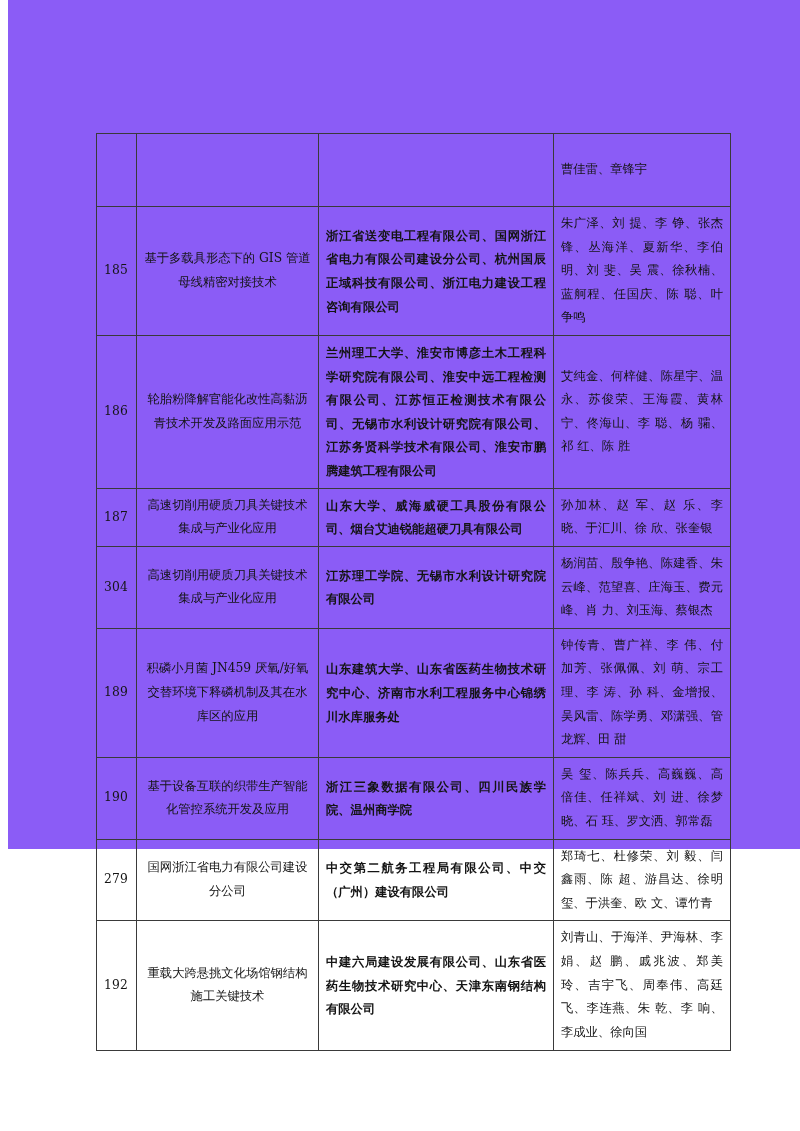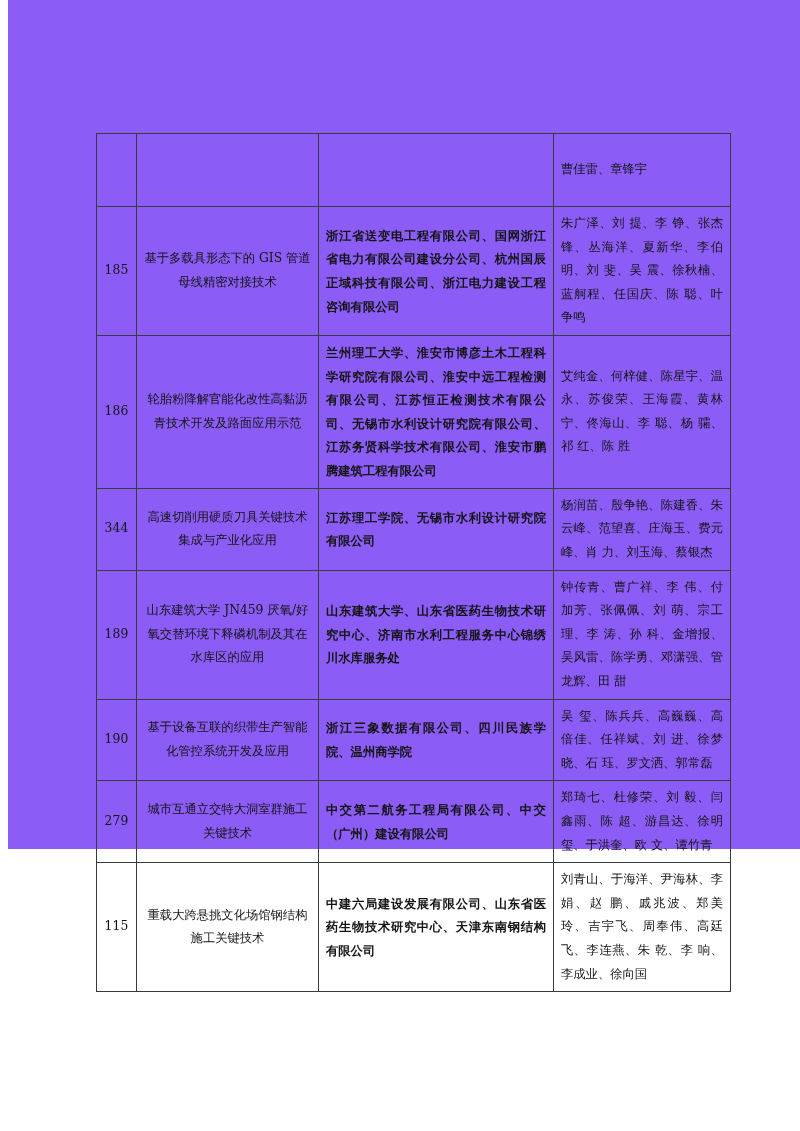--- a/index.html
+++ b/index.html
@@ -48,21 +48,20 @@
     color: #141414;
     font-family: "DejaVu Serif", "Liberation Serif", serif;
   }
 
   col.c-index { width: 40px; }
   col.c-title { width: 182px; }
   col.c-org   { width: 235px; }
   col.c-people{ width: 177px; }
 
   td.cell-index {
-    text-align: center;
     font-size: 12.6px;
     letter-spacing: 0.2px;
     padding: 4px 2px;
   }
 
   td.cell-title {
     text-align: center;
     padding-left: 11px;
     padding-right: 8px;
   }
@@ -135,51 +134,57 @@
           <td class="cell-people">朱广泽、刘 提、李 铮、张杰锋、丛海洋、夏新华、李伯明、刘 斐、吴 震、徐秋楠、蓝舸程、任国庆、陈 聪、叶争鸣</td>
         </tr>
 
         <tr>
           <td class="cell-index">186</td>
           <td class="cell-title">轮胎粉降解官能化改性高黏沥青技术开发及路面应用示范</td>
           <td class="cell-org">兰州理工大学、淮安市博彦土木工程科学研究院有限公司、淮安中远工程检测有限公司、江苏恒正检测技术有限公司、无锡市水利设计研究院有限公司、江苏务贤科学技术有限公司、淮安市鹏腾建筑工程有限公司</td>
           <td class="cell-people">艾纯金、何梓健、陈星宇、温 永、苏俊荣、王海霞、黄林宁、佟海山、李 聪、杨 骦、祁 红、陈 胜</td>
         </tr>
 
+        <tr>
+          <td class="cell-index">187</td>
+          <td class="cell-title">高速切削用硬质刀具关键技术集成与产业化应用</td>
+          <td class="cell-org">山东大学、威海威硬工具股份有限公司、烟台艾迪锐能超硬刀具有限公司</td>
+          <td class="cell-people">孙加林、赵 军、赵 乐、李 晓、于汇川、徐 欣、张奎银</td>
+        </tr>
 
         <tr>
-          <td class="cell-index">344</td>
+          <td class="cell-index">304</td>
           <td class="cell-title">高速切削用硬质刀具关键技术集成与产业化应用</td>
           <td class="cell-org">江苏理工学院、无锡市水利设计研究院有限公司</td>
           <td class="cell-people">杨润苗、殷争艳、陈建香、朱云峰、范望喜、庄海玉、费元峰、肖 力、刘玉海、蔡银杰</td>
         </tr>
 
         <tr>
           <td class="cell-index">189</td>
-          <td class="cell-title">山东建筑大学 JN459 厌氧/好氧交替环境下释磷机制及其在水库区的应用</td>
+          <td class="cell-title">积磷小月菌 JN459 厌氧/好氧交替环境下释磷机制及其在水库区的应用</td>
           <td class="cell-org">山东建筑大学、山东省医药生物技术研究中心、济南市水利工程服务中心锦绣川水库服务处</td>
           <td class="cell-people">钟传青、曹广祥、李 伟、付加芳、张佩佩、刘 萌、宗工理、李 涛、孙 科、金增报、吴风雷、陈学勇、邓潇强、管龙辉、田 甜</td>
         </tr>
 
         <tr>
           <td class="cell-index">190</td>
           <td class="cell-title">基于设备互联的织带生产智能化管控系统开发及应用</td>
           <td class="cell-org">浙江三象数据有限公司、四川民族学院、温州商学院</td>
           <td class="cell-people">吴 玺、陈兵兵、高巍巍、高倍佳、任祥斌、刘 进、徐梦晓、石 珏、罗文洒、郭常磊</td>
         </tr>
 
         <tr>
           <td class="cell-index">279</td>
-          <td class="cell-title">城市互通立交特大洞室群施工关键技术</td>
+          <td class="cell-title">国网浙江省电力有限公司建设分公司</td>
           <td class="cell-org">中交第二航务工程局有限公司、中交（广州）建设有限公司</td>
           <td class="cell-people">郑琦七、杜修荣、刘 毅、闫鑫雨、陈 超、游昌达、徐明玺、于洪奎、欧 文、谭竹青</td>
         </tr>
 
         <tr>
-          <td class="cell-index">115</td>
+          <td class="cell-index">192</td>
           <td class="cell-title">重载大跨悬挑文化场馆钢结构施工关键技术</td>
           <td class="cell-org">中建六局建设发展有限公司、山东省医药生物技术研究中心、天津东南钢结构有限公司</td>
           <td class="cell-people">刘青山、于海洋、尹海林、李 娟、赵 鹏、戚兆波、郑美玲、吉宇飞、周奉伟、高廷飞、李连燕、朱 乾、李 响、李成业、徐向国</td>
         </tr>
 
       </tbody>
     </table>
   </div>
 
 

